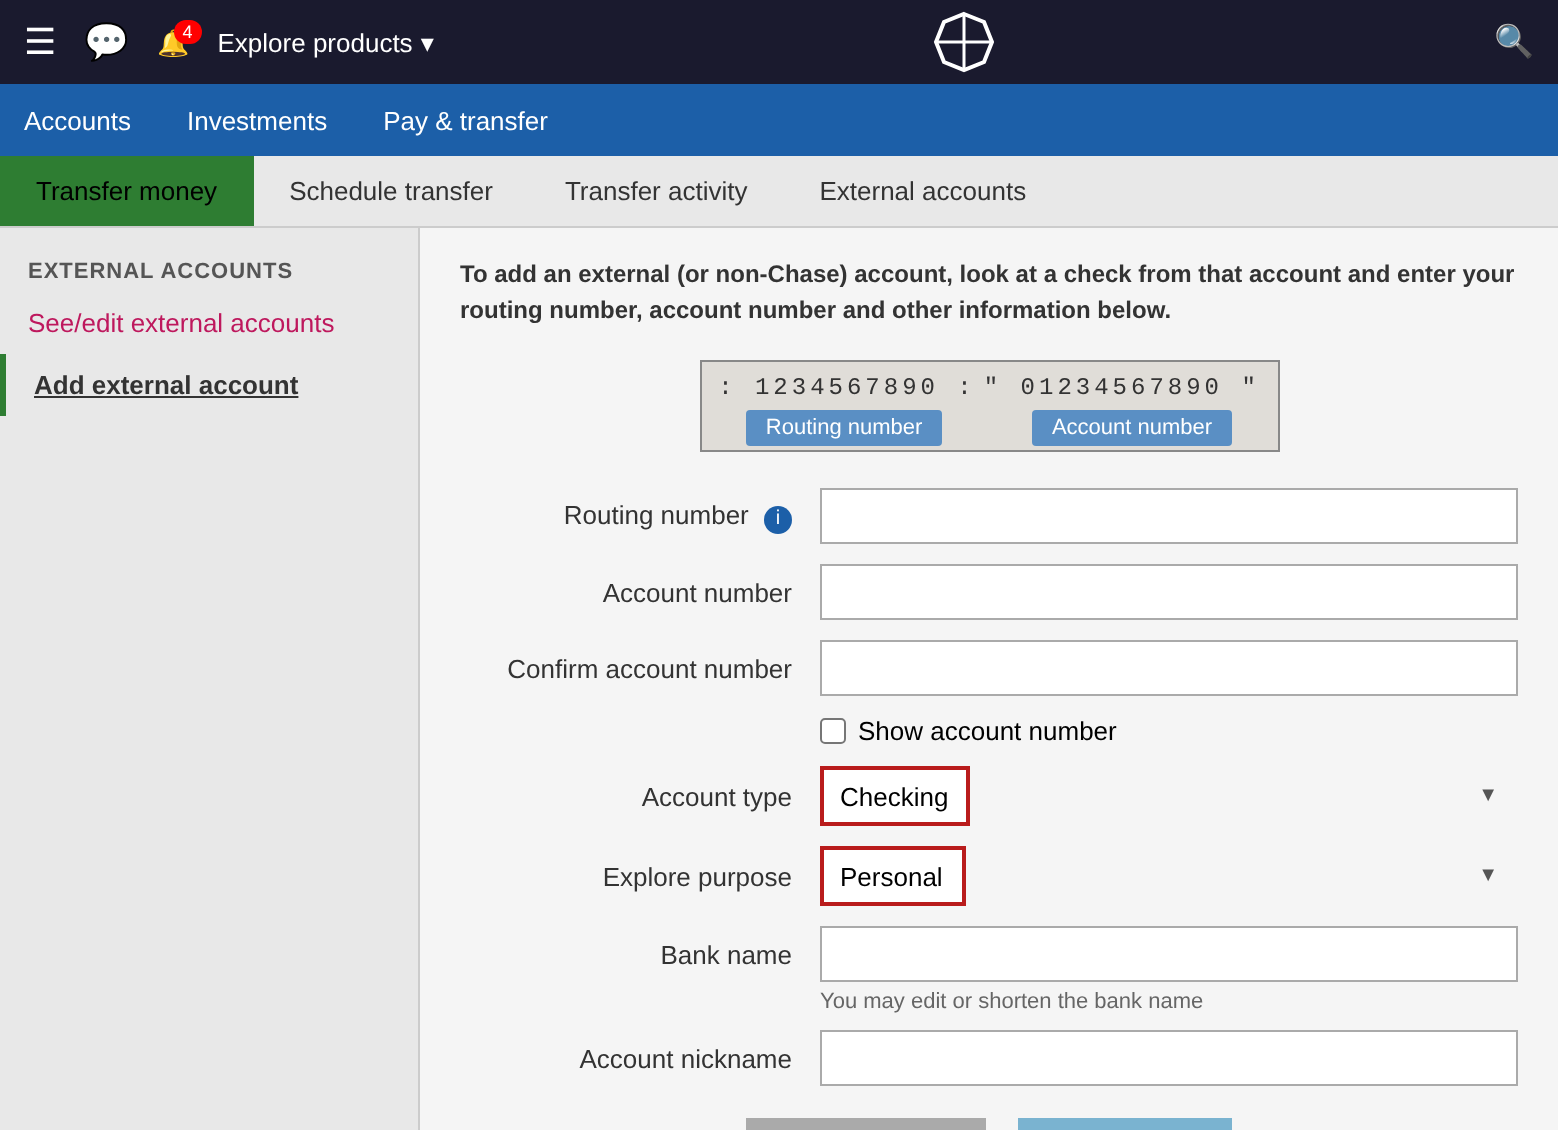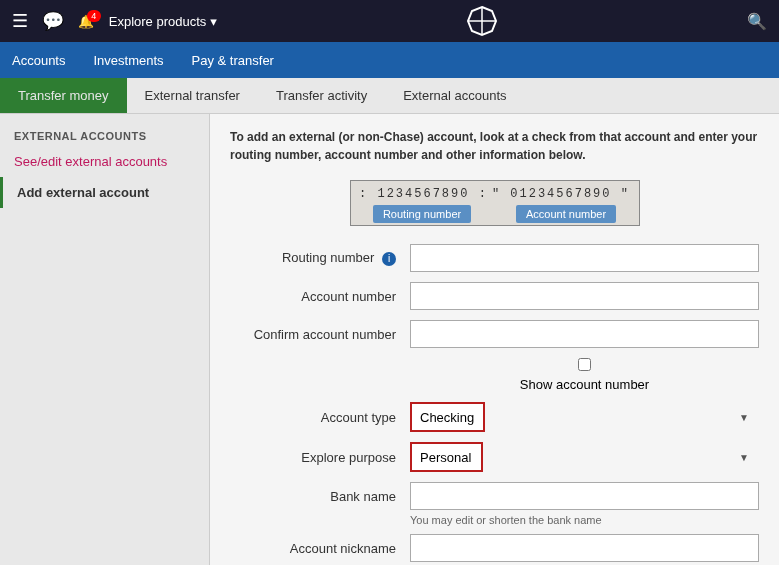--- a/index.html
+++ b/index.html
@@ -76,21 +76,21 @@
       cursor: pointer;
       color: #333;
       height: 100%;
       display: flex;
       align-items: center;
       border: none;
       background: none;
     }
     .sub-nav-tab.active {
       background: #2e7d32;
-      color: #e5e5e5;
+      color: #000000;
     }
 
     
     .main-layout {
       display: flex;
       height: calc(565px - 42px - 36px - 36px);
       background: #f0f0f0;
     }
 
     
@@ -112,20 +112,21 @@
     .sidebar-item {
       padding: 8px 14px;
       font-size: 13px;
       color: #be185d;
       cursor: pointer;
     }
     .sidebar-item.active {
       font-weight: bold;
       color: #333;
       border-left: 3px solid #2e7d32;
+      text-decoration: underline;
     }
 
     
     .content-area {
       flex: 1;
       background: #f5f5f5;
       padding: 14px 20px;
       overflow-y: auto;
     }
 
@@ -230,21 +231,20 @@
       font-size: 10px;
       color: #555;
       pointer-events: none;
     }
     .checkbox-row {
       display: flex;
       align-items: center;
       margin-bottom: 10px;
       margin-left: 180px;
       gap: 6px;
-      flex-direction: column;
     }
     .hint-text {
       font-size: 11px;
       color: #666;
       margin-left: 180px;
       margin-top: -6px;
       margin-bottom: 8px;
     }
     .info-icon {
       display: inline-block;
@@ -313,21 +313,21 @@
 </div>
 
 <div class="primary-nav">
   <a>Accounts</a>
   <a>Investments</a>
   <a>Pay &amp; transfer</a>
 </div>
 
 <div class="sub-nav">
   <button class="sub-nav-tab active">Transfer money</button>
-  <button class="sub-nav-tab">External transfer</button>
+  <button class="sub-nav-tab">Schedule transfer</button>
   <button class="sub-nav-tab">Transfer activity</button>
   <button class="sub-nav-tab">External accounts</button>
 </div>
 
 <div class="main-layout">
 
   <div class="sidebar">
     <div class="sidebar-section-title">EXTERNAL ACCOUNTS</div>
     <div class="sidebar-item">See/edit external accounts</div>
     <div class="sidebar-item active">Add external account</div>

